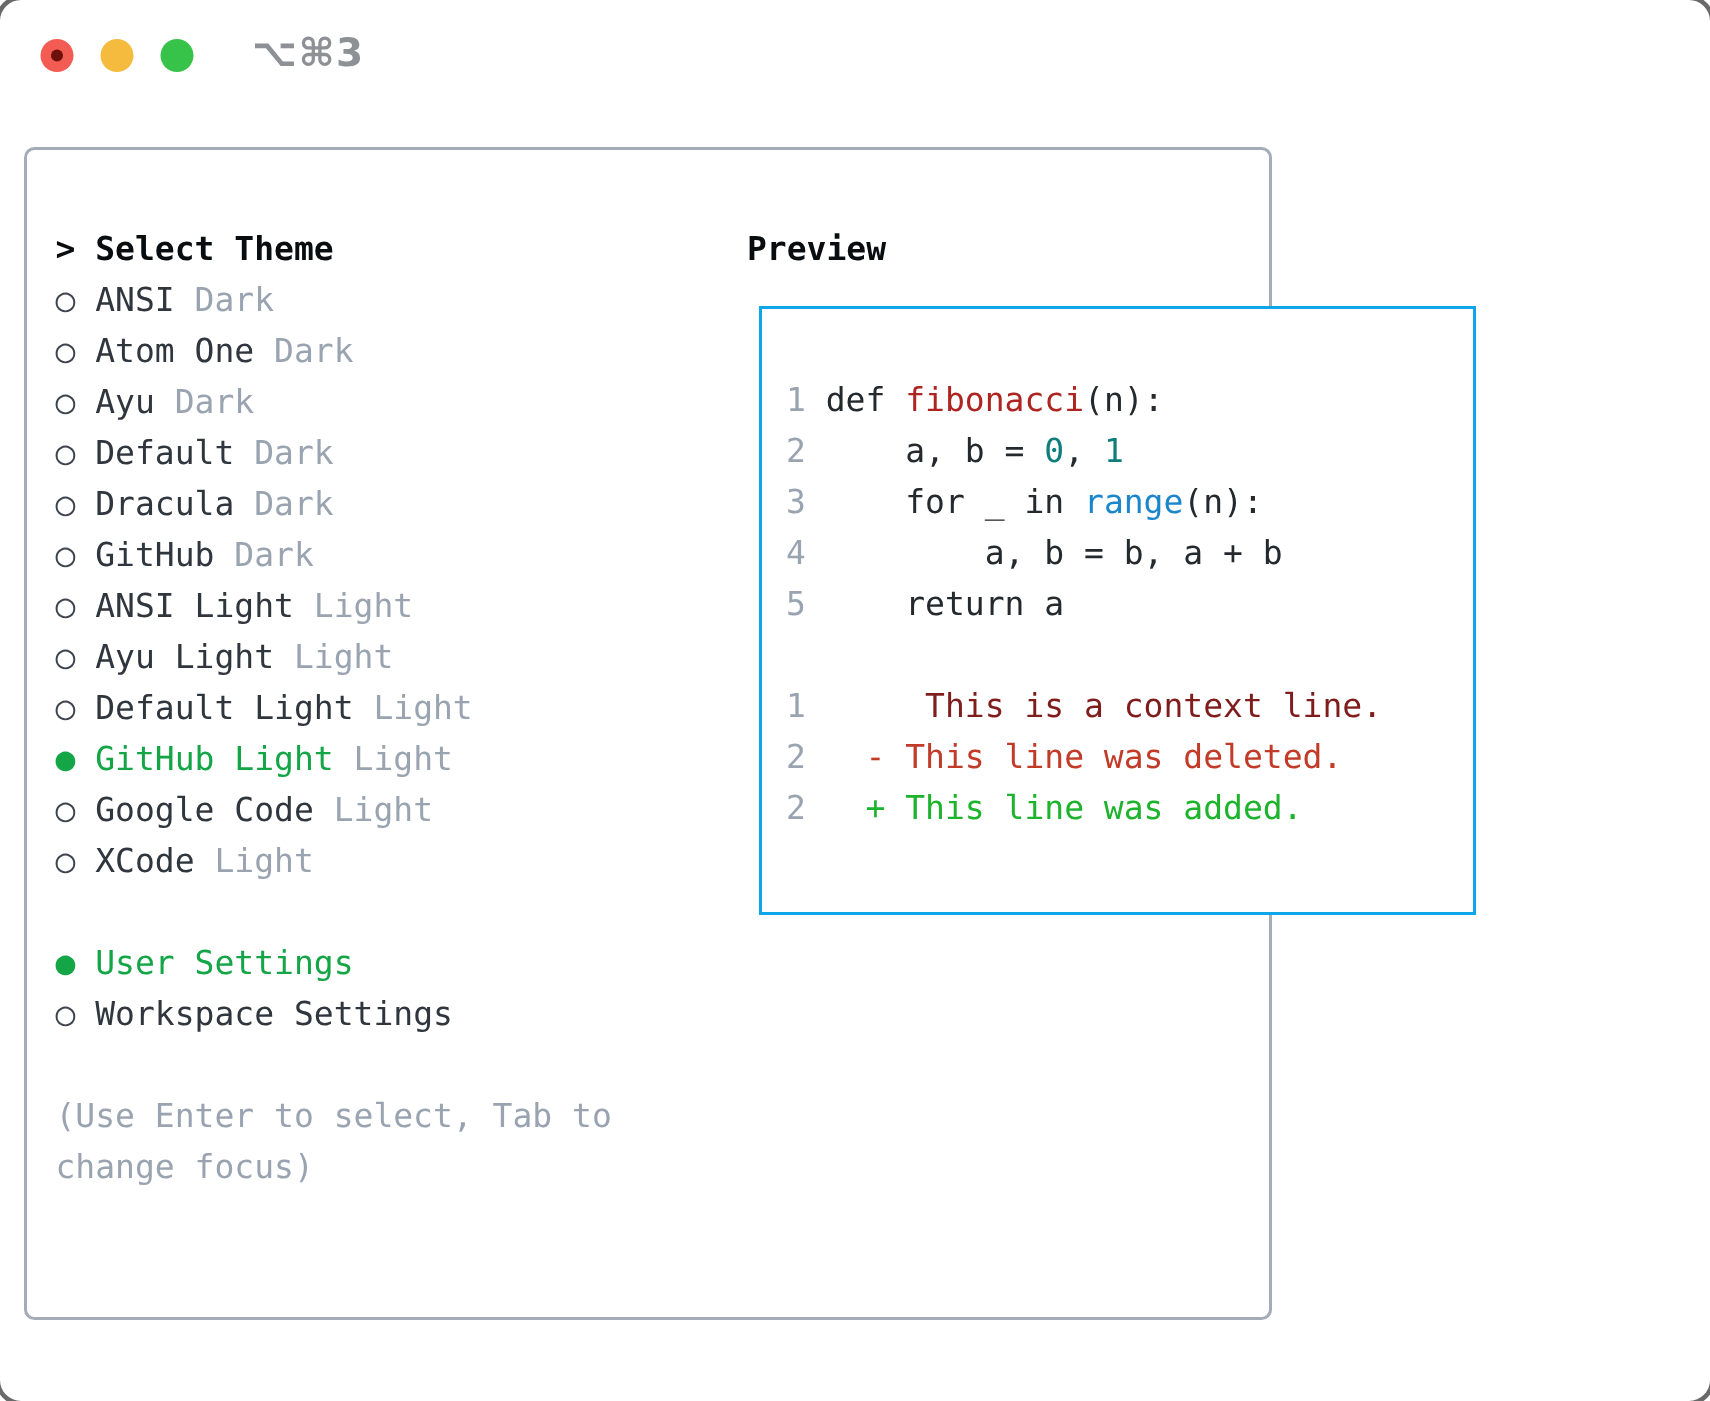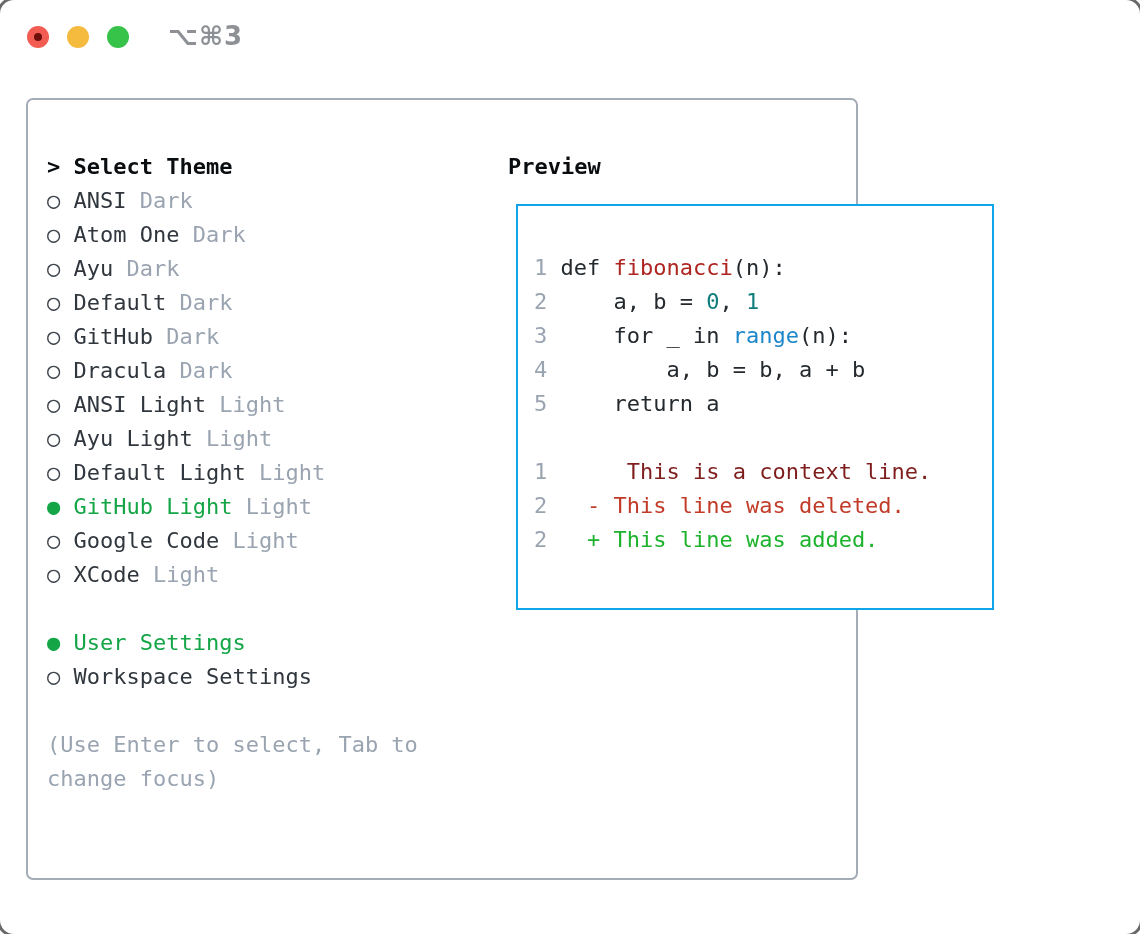--- a/index.html
+++ b/index.html
@@ -14,21 +14,21 @@
   .lights{position:absolute;left:27px;top:26px;display:flex;gap:18px;}
   .light{width:22px;height:22px;border-radius:50%;position:relative;}
   .light.red{background:#f25c52;}
   .light.yellow{background:#f5bb3e;}
   .light.green{background:#37c24a;}
   .light .dot{position:absolute;left:7px;top:7px;width:8px;height:8px;border-radius:50%;background:#6d100c;}
   .win-title{position:absolute;left:168px;top:21px;font-family:"DejaVu Sans",sans-serif;
     font-weight:bold;font-size:26px;color:#8d9196;letter-spacing:1px;}
 
   
-  .panel{position:absolute;left:26px;top:98px;width:832px;height:782px;box-sizing:border-box;
+  .panel{position:absolute;left:16px;top:98px;width:832px;height:782px;box-sizing:border-box;
     border:2px solid #a4acb7;border-radius:7px;background:#fff;display:flex;
     padding:50px 26px 0 19px;}
   .row{height:34px;line-height:34px;font-size:22px;white-space:pre;}
   .left-col{width:461px;flex:0 0 auto;}
   .right-col{flex:1 1 auto;}
 
   
   .header-row{font-weight:bold;color:#0a0d10;}
   .hdr-label{margin-left:1ch;}
   .theme-row,.apply-row{color:#30363d;cursor:default;}
@@ -71,22 +71,22 @@
 <div class="panel">
 
   <div class="left-col">
     <div class="row header-row"><span class="hdr-prefix">&gt;</span><span class="hdr-label">Select Theme</span></div>
 
     <div>
         <div class="row theme-row"><span class="bullet">○</span><span class="name"> ANSI</span><span class="tag"> Dark</span></div>
         <div class="row theme-row"><span class="bullet">○</span><span class="name"> Atom One</span><span class="tag"> Dark</span></div>
         <div class="row theme-row"><span class="bullet">○</span><span class="name"> Ayu</span><span class="tag"> Dark</span></div>
         <div class="row theme-row"><span class="bullet">○</span><span class="name"> Default</span><span class="tag"> Dark</span></div>
+        <div class="row theme-row"><span class="bullet">○</span><span class="name"> Dracula</span><span class="tag"> Dark</span></div>
         <div class="row theme-row"><span class="bullet">○</span><span class="name"> GitHub</span><span class="tag"> Dark</span></div>
-        <div class="row theme-row"><span class="bullet">○</span><span class="name"> Dracula</span><span class="tag"> Dark</span></div>
         <div class="row theme-row"><span class="bullet">○</span><span class="name"> ANSI Light</span><span class="tag"> Light</span></div>
         <div class="row theme-row"><span class="bullet">○</span><span class="name"> Ayu Light</span><span class="tag"> Light</span></div>
         <div class="row theme-row"><span class="bullet">○</span><span class="name"> Default Light</span><span class="tag"> Light</span></div>
         <div class="row theme-row selected"><span class="bullet sel">●</span><span class="name"> GitHub Light</span><span class="tag"> Light</span></div>
         <div class="row theme-row"><span class="bullet">○</span><span class="name"> Google Code</span><span class="tag"> Light</span></div>
         <div class="row theme-row"><span class="bullet">○</span><span class="name"> XCode</span><span class="tag"> Light</span></div>
       </div>
 
     <div class="row"></div>
 

